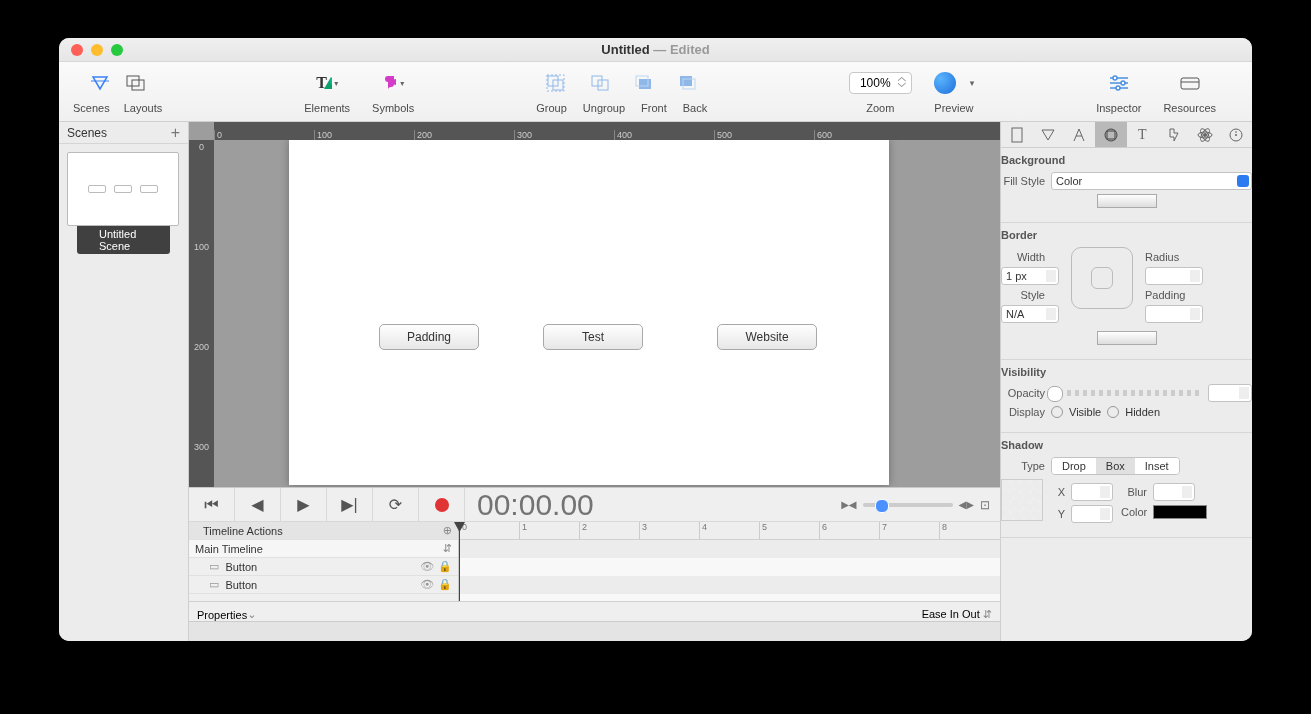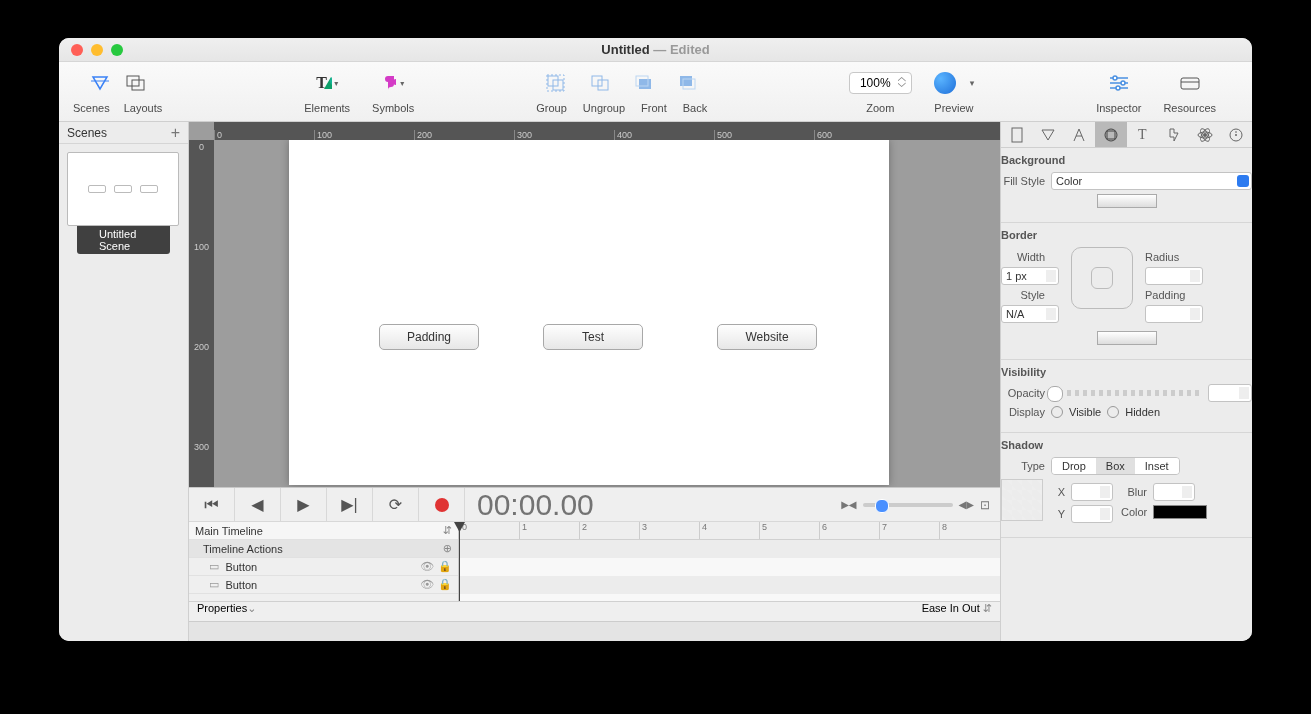--- a/index.html
+++ b/index.html
@@ -52,21 +52,21 @@
 .tl-row { height:18px; display:flex; align-items:center; padding:0 6px; border-bottom:1px solid #e1e1e1;}
 .tl-row.hdr{ background:#f6f6f6; justify-content:space-between;}
 .tl-row.sect{background:#e4e4e4; padding-left:14px; justify-content:space-between;}
 .tl-row.item{ padding-left:20px; gap:6px;}
 .tl-row.item .eye{margin-left:auto; display:flex; gap:4px; color:#999;}
 .tl-right { flex:1; position:relative; background:repeating-linear-gradient(#f8f8f8 0 18px,#ececec 18px 36px);}
 .tl-ruler { height:18px; background:#eee; border-bottom:1px solid #d0d0d0; font-size:9px; color:#777; display:flex;}
 .tl-ruler span{ width:60px; border-left:1px solid #ccc; padding-left:2px;}
 .tl-playhead{position:absolute; left:0; top:0; bottom:0; width:1px; background:#444;}
 .tl-playhead::before{content:""; position:absolute; top:0; left:-5px; width:11px; height:10px; background:#444; clip-path:polygon(0 0,100% 0,50% 100%);}
-.props-row{ height:20px; border-top:1px solid #d0d0d0; display:flex; align-items:flex-start; font-size:11px; padding:0 8px; justify-content:space-between;}
+.props-row{ height:20px; border-top:1px solid #d0d0d0; display:flex; align-items:flex-end; font-size:11px; padding:0 8px; justify-content:space-between;}
 .props-row .ease{margin-left:auto;}
 .inspector { width:252px; background:#ececec; border-left:1px solid #cfcfcf; display:flex; flex-direction:column; font-size:11px; color:#333;}
 .insp-tabs { height:26px; display:flex; border-bottom:1px solid #cfcfcf;}
 .insp-tab { flex:1; display:flex; align-items:center; justify-content:center; color:#666;}
 .insp-tab.active{ background:#b9b9b9; }
 .insp-title { font-size:15px; font-weight:600; padding:8px 10px 4px; color:#444;}
 .insp-sect { padding:6px 0 10px; border-bottom:1px solid #d6d6d6;}
 .insp-sect h4{ font-size:11px; font-weight:700; color:#555; margin-bottom:6px;}
 .insp-row{ display:flex; align-items:center; gap:6px; margin:4px 0; font-size:11px;}
 .insp-row label{ color:#555; min-width:44px; text-align:right;}
@@ -297,27 +297,27 @@
           <div class="tl-time">00:00.00</div>
           <div class="tl-zoom">
             <span style="font-size:10px;color:#777;">▶◀</span>
             <div class="tl-slider"></div>
             <span style="font-size:10px;color:#777;">◀▶</span>
             <span style="font-size:12px;color:#777;">⊡</span>
           </div>
         </div>
         <div class="tl-body">
           <div class="tl-left">
+            <div class="tl-row sect">
+              <span>Timeline Actions</span>
+              <span style="color:#888;">⊕</span>
+            </div>
             <div class="tl-row hdr">
               <span>Main Timeline</span>
               <span style="color:#888;">⇵</span>
-            </div>
-            <div class="tl-row sect">
-              <span>Timeline Actions</span>
-              <span style="color:#888;">⊕</span>
             </div>
             <div class="tl-row item">
               <span style="color:#999;">▭</span>
               <span>Button</span>
               <span class="eye">
                   <span>👁</span>
                   <span>🔒</span>
                 </span>
             </div>
             <div class="tl-row item">

